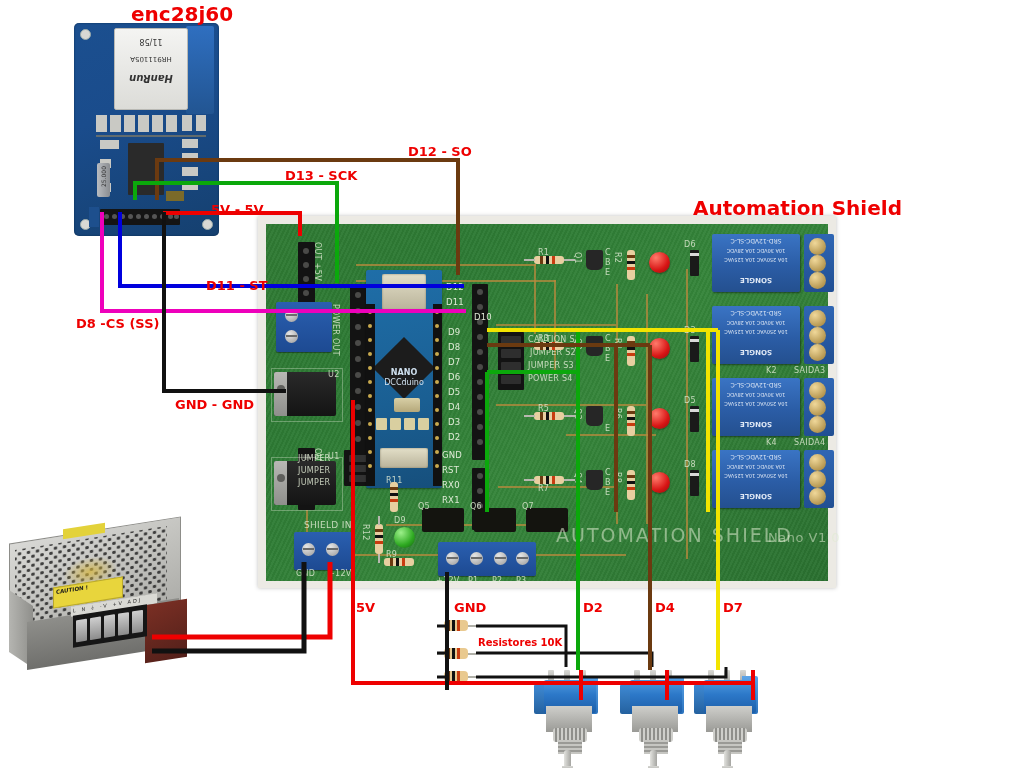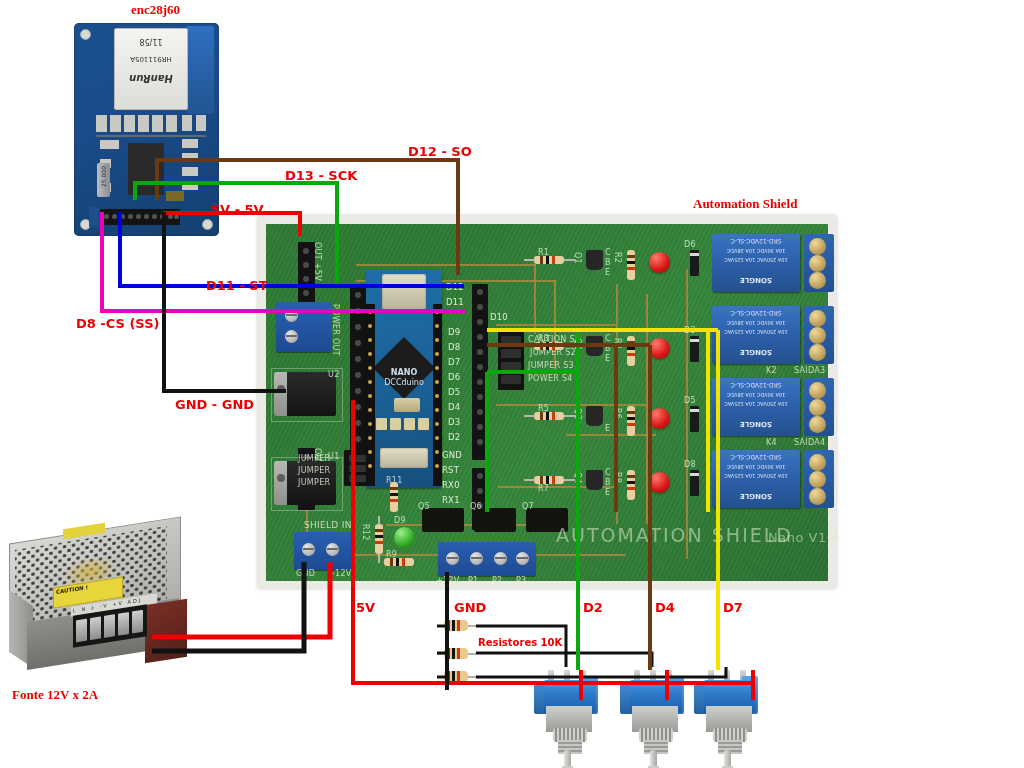--- a/index.html
+++ b/index.html
@@ -2,21 +2,21 @@
 <html><head>
 <meta charset="utf-8">
 <style>
   html,body{margin:0;padding:0;background:#fff;}
   body{width:1024px;height:768px;position:relative;overflow:hidden;
        font-family:"DejaVu Sans","Liberation Sans",sans-serif;}
   #stage{position:absolute;left:0;top:0;width:1024px;height:768px;background:#ffffff;}
 
   .lbl{position:absolute;color:#ee0000;font-weight:bold;white-space:nowrap;
        font-family:"DejaVu Sans","Liberation Sans",sans-serif;}
-  .title-lbl{font-size:13px;font-family:Liberation Serif, serif;}
+  .title-lbl{font-size:20px;}
   .wire-lbl{font-size:13px;}
   .small-lbl{font-size:10px;}
 
   svg.layer{position:absolute;left:0;top:0;width:1024px;height:768px;}
 
   
   #enc{position:absolute;left:74px;top:23px;width:145px;height:213px;
        background:linear-gradient(160deg,#1b4f8f 0%,#1a4c8c 40%,#15406f 100%);
        border-radius:5px;box-shadow:0 0 2px #0b2a4d inset;}
   #enc .rj45{position:absolute;left:40px;top:5px;width:72px;height:80px;
@@ -366,21 +366,21 @@
         <i style="left:5px;top:65px;width:6px;height:6px;"></i>
           <i style="left:5px;top:80px;width:6px;height:6px;"></i>
         <i style="left:5px;top:95px;width:6px;height:6px;"></i>
           <i style="left:5px;top:110px;width:6px;height:6px;"></i>
         <i style="left:5px;top:125px;width:6px;height:6px;"></i>
           <i style="left:5px;top:140px;width:6px;height:6px;"></i>
         <i style="left:5px;top:155px;width:6px;height:6px;"></i>
       </div>
       <div class="pinlabel" style="left:180px;top:58px;">D12</div>
       <div class="pinlabel" style="left:180px;top:73px;">D11</div>
-      <div class="pinlabel" style="left:196px;top:88px;padding-left:28px;">D10</div>
+      <div class="pinlabel" style="left:180px;top:88px;padding-left:28px;">D10</div>
       <div class="pinlabel" style="left:182px;top:103px;">D9</div>
       <div class="pinlabel" style="left:182px;top:118px;">D8</div>
       <div class="pinlabel" style="left:182px;top:133px;">D7</div>
       <div class="pinlabel" style="left:182px;top:148px;">D6</div>
       <div class="pinlabel" style="left:182px;top:163px;">D5</div>
       <div class="pinlabel" style="left:182px;top:178px;">D4</div>
       <div class="pinlabel" style="left:182px;top:193px;">D3</div>
       <div class="pinlabel" style="left:182px;top:208px;">D2</div>
 
       <div class="hdrblk" style="left:206px;top:244px;width:16px;height:62px;">
@@ -723,21 +723,20 @@
 
     <polyline fill="none" stroke="#ee0000" stroke-width="4" points="353,400 353,512"></polyline>
 
     <polyline fill="none" stroke="#ee0000" stroke-width="4" points="581,670 581,700"></polyline>
     <polyline fill="none" stroke="#ee0000" stroke-width="4" points="667,670 667,700"></polyline>
     <polyline fill="none" stroke="#ee0000" stroke-width="4" points="753,670 753,700"></polyline>
   </svg>
 
   <div class="lbl title-lbl" style="left:131px;top:2px;">enc28j60</div>
   <div class="lbl title-lbl" style="left:693px;top:196px;">Automation Shield</div>
-  <div class="lbl title-lbl" style="left:12px;top:687px;">Fonte 12V x 2A</div>
 
   <div class="lbl wire-lbl" style="left:408px;top:144px;">D12 - SO</div>
   <div class="lbl wire-lbl" style="left:285px;top:168px;">D13 - SCK</div>
   <div class="lbl wire-lbl" style="left:211px;top:202px;">5V - 5V</div>
   <div class="lbl wire-lbl" style="left:206px;top:278px;">D11 - ST</div>
   <div class="lbl wire-lbl" style="left:76px;top:316px;">D8 -CS (SS)</div>
   <div class="lbl wire-lbl" style="left:175px;top:397px;">GND - GND</div>
   <div class="lbl wire-lbl" style="left:356px;top:600px;">5V</div>
   <div class="lbl wire-lbl" style="left:454px;top:600px;">GND</div>
   <div class="lbl wire-lbl" style="left:583px;top:600px;">D2</div>

